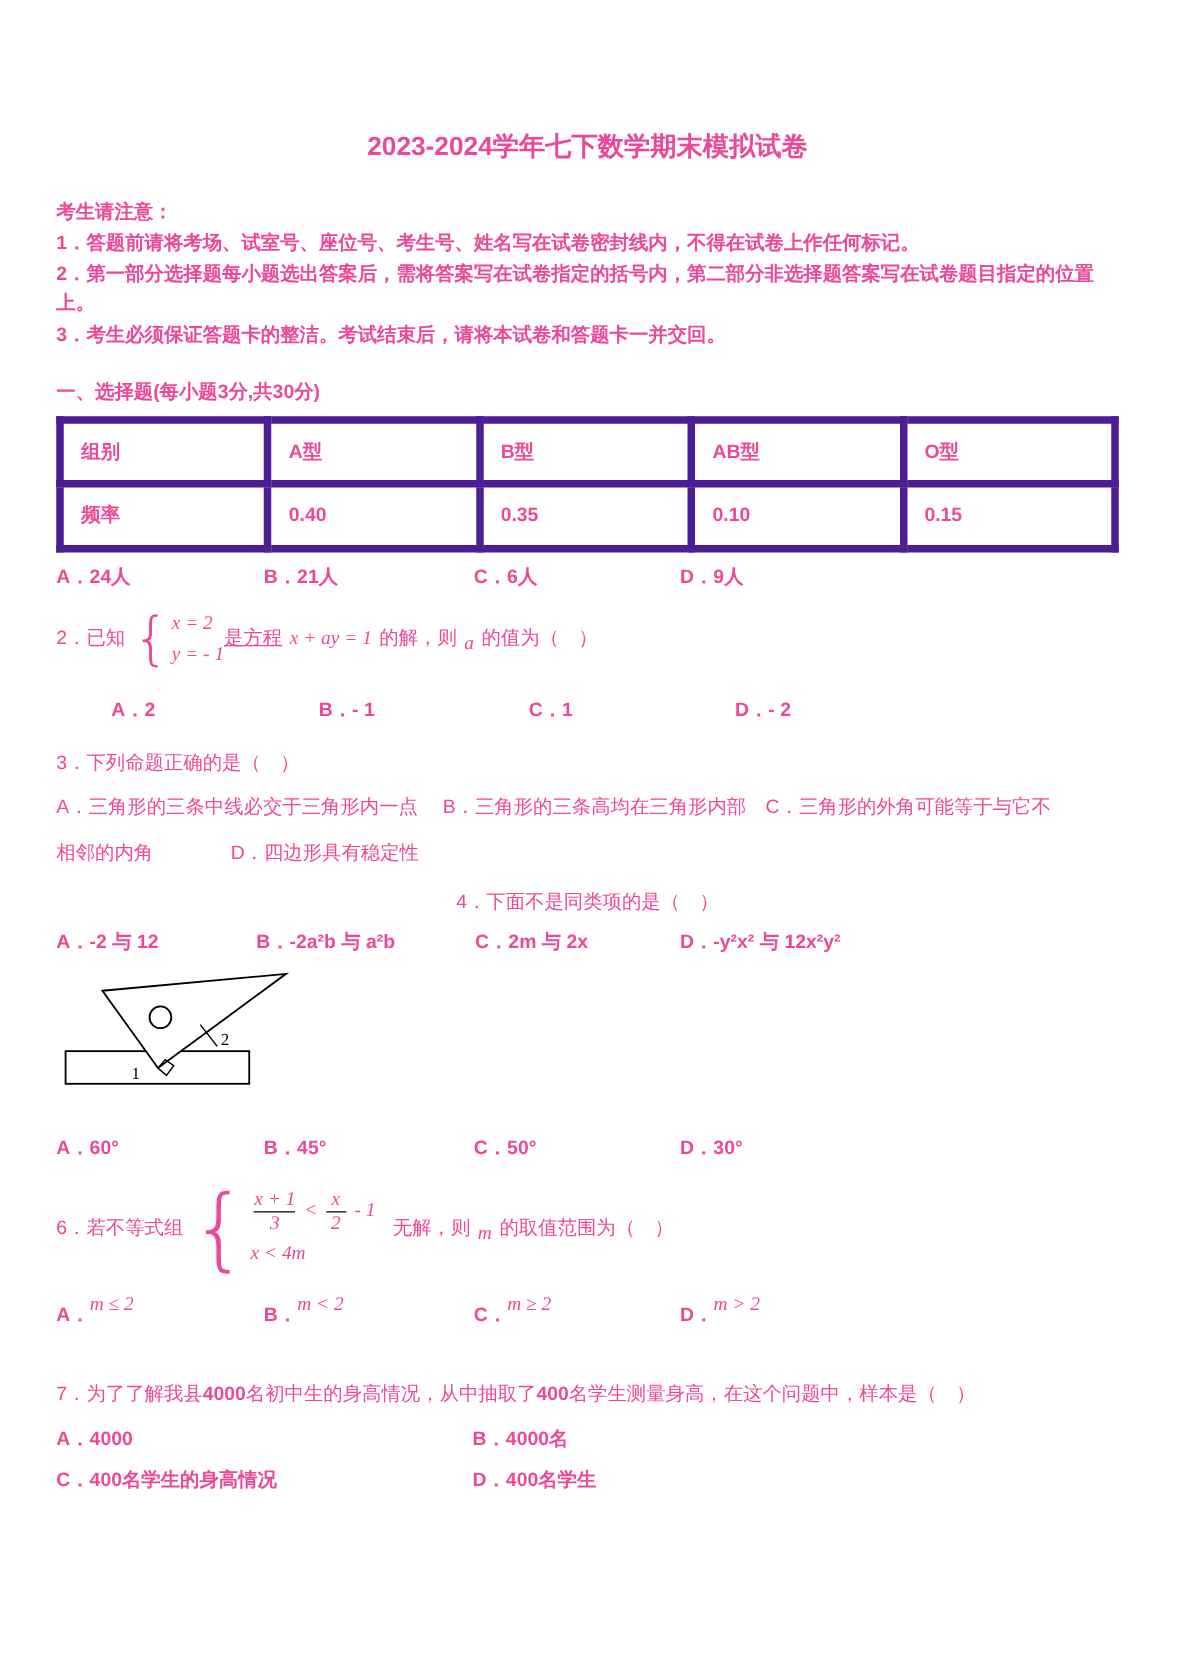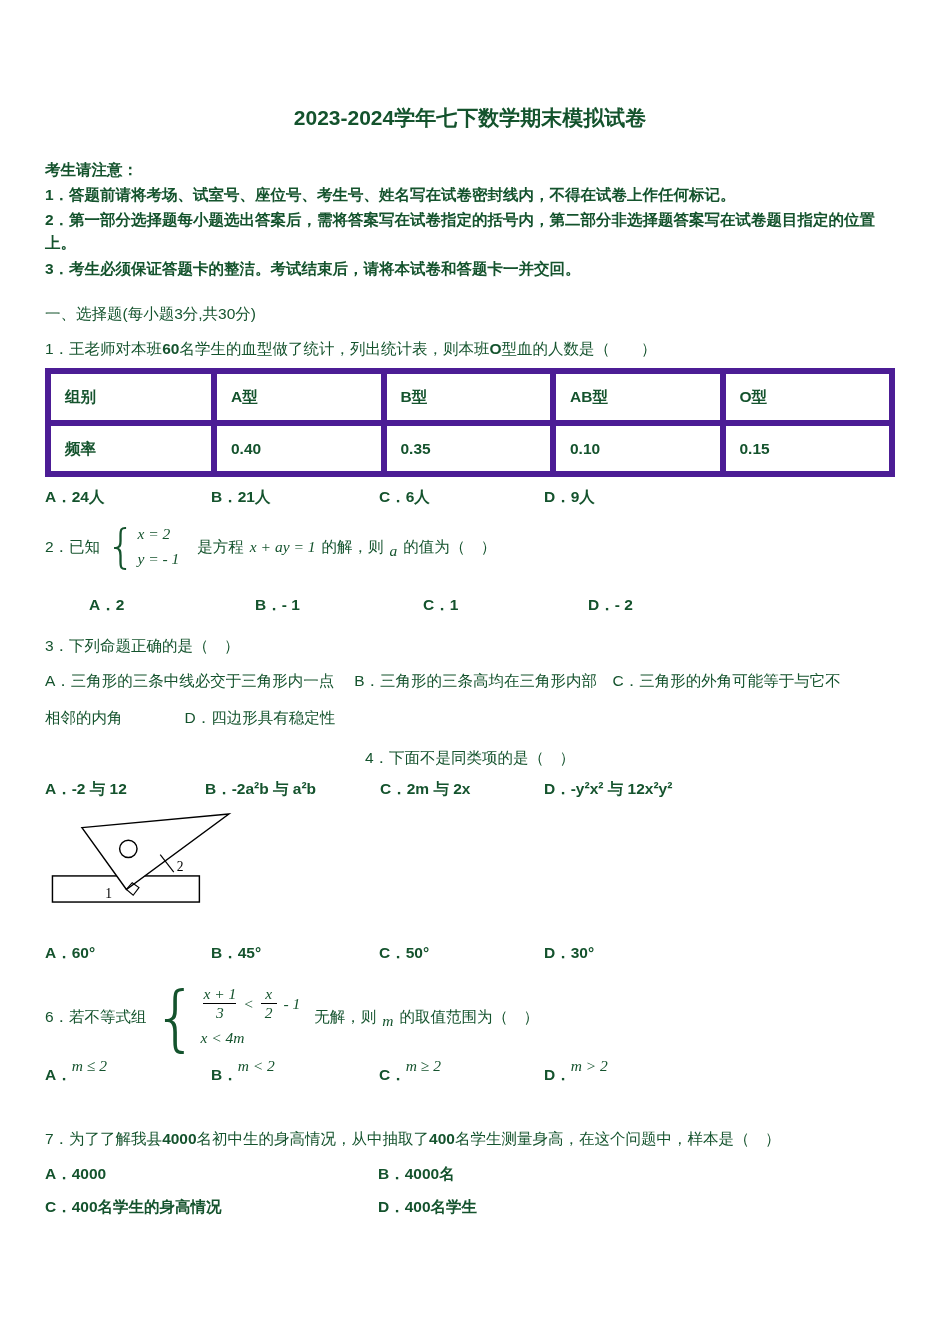--- a/index.html
+++ b/index.html
@@ -2,29 +2,29 @@
 <html><head>
 <meta charset="utf-8">
 <style>
   * { box-sizing: border-box; }
   html, body { margin: 0; padding: 0; background: #ffffff; }
   .page {
     width: 950px;
     min-height: 1344px;
     padding: 102px 55px 40px 45px;
     font-family: "Liberation Sans", "DejaVu Sans", sans-serif;
-    color: #14532d;
+    color: #ec4899;
     font-size: 15.5px;
     line-height: 1.5;
     background: #fff;
   }
   .title { text-align: center; font-size: 21px; font-weight: bold; margin: 0 0 24px 0; }
   .notice-heading { font-weight: bold; margin: 0 0 2px 0; }
   .notice-item { font-weight: bold; margin: 0 0 2px 0; }
-  .section-heading { font-weight: normal; margin: 22px 0 8px 0; }
+  .section-heading { font-weight: bold; margin: 22px 0 8px 0; }
   .qtext { margin: 12px 0 6px 0; }
   .b { font-weight: bold; }
   table.blood { border-collapse: collapse; width: 100%; margin: 8px 0 6px 0; table-layout: fixed; }
   table.blood td { border: 6px solid #4c1d95; font-weight: bold; padding: 11px 14px; height: 45px; vertical-align: middle; }
   table.blood td:first-child { width: 166px; }
   .opts4 { display: grid; grid-template-columns: 166px 168px 165px 1fr; font-weight: bold; margin: 8px 0 10px 0; }
   .opts2 { display: grid; grid-template-columns: 333px 1fr; font-weight: bold; margin: 4px 0; }
   .optline { font-weight: normal; margin: 4px 0; }
   .math { font-family: "Liberation Serif", "DejaVu Serif", serif; font-style: italic; }
   .qrow { display: flex; align-items: center; margin: 14px 0; flex-wrap: nowrap; }
@@ -49,21 +49,20 @@
 
   <h1 class="title">2023-2024学年七下数学期末模拟试卷</h1>
 
   <p class="notice-heading">考生请注意：</p>
   <p class="notice-item">1．答题前请将考场、试室号、座位号、考生号、姓名写在试卷密封线内，不得在试卷上作任何标记。</p>
   <p class="notice-item">2．第一部分选择题每小题选出答案后，需将答案写在试卷指定的括号内，第二部分非选择题答案写在试卷题目指定的位置上。</p>
   <p class="notice-item">3．考生必须保证答题卡的整洁。考试结束后，请将本试卷和答题卡一并交回。</p>
 
   <p class="section-heading">一、选择题(每小题3分,共30分)</p>
 
-  <p class="qtext"><span>1．王老师对本班</span><span class="b">60</span><span>名学生的血型做了统计，列出统计表，则本班</span><span class="b">O</span><span>型血的人数是（　　）</span></p>
 
   <table class="blood">
     <tbody>
       <tr>
         <td>组别</td>
         <td>A型</td>
         <td>B型</td>
         <td>AB型</td>
         <td>O型</td>
       </tr>
@@ -84,21 +83,21 @@
     <span>D．9人</span>
   </div>
 
   <div class="qrow">
     <span>2．已知</span>
     <span class="brace b2">{</span>
     <span class="stack math">
       <span>x = 2</span>
       <span>y = - 1</span>
     </span>
-    <span style="margin-left:18px;">是方程</span>
+    <span style="margin-left:0;text-decoration:underline;">是方程</span>
     <span class="math" style="margin:12px 6px;">x + ay = 1</span>
     <span>的解，则</span>
     <span class="math lowered">a</span>
     <span>的值为（　）</span>
   </div>
 
   <div class="opts4" style="margin-top:22px;margin-left:44px;">
     <span>A．2</span>
     <span>B．- 1</span>
     <span>C．1</span>
@@ -153,21 +152,21 @@
         </span>
         <span style="margin-left:4px;">- 1</span>
       </span>
       <span class="math">x &lt; 4m</span>
     </span>
     <span style="margin-left:14px;">无解，则</span>
     <span class="math lowered">m</span>
     <span>的取值范围为（　）</span>
   </div>
 
-  <div class="opts4" style="margin-top:14px;">
+  <div class="opts4" style="margin-top:26px;">
     <span><span>A．</span><span class="raised">m ≤ 2</span></span>
     <span><span>B．</span><span class="raised">m &lt; 2</span></span>
     <span><span>C．</span><span class="raised">m ≥ 2</span></span>
     <span><span>D．</span><span class="raised">m &gt; 2</span></span>
   </div>
 
   <p class="qtext" style="margin-top:40px;"><span>7．为了了解我县</span><span class="b">4000</span><span>名初中生的身高情况，从中抽取了</span><span class="b">400</span><span>名学生测量身高，在这个问题中，样本是（　）</span></p>
 
   <div class="opts2" style="margin-top:12px;">
     <span>A．4000</span>

